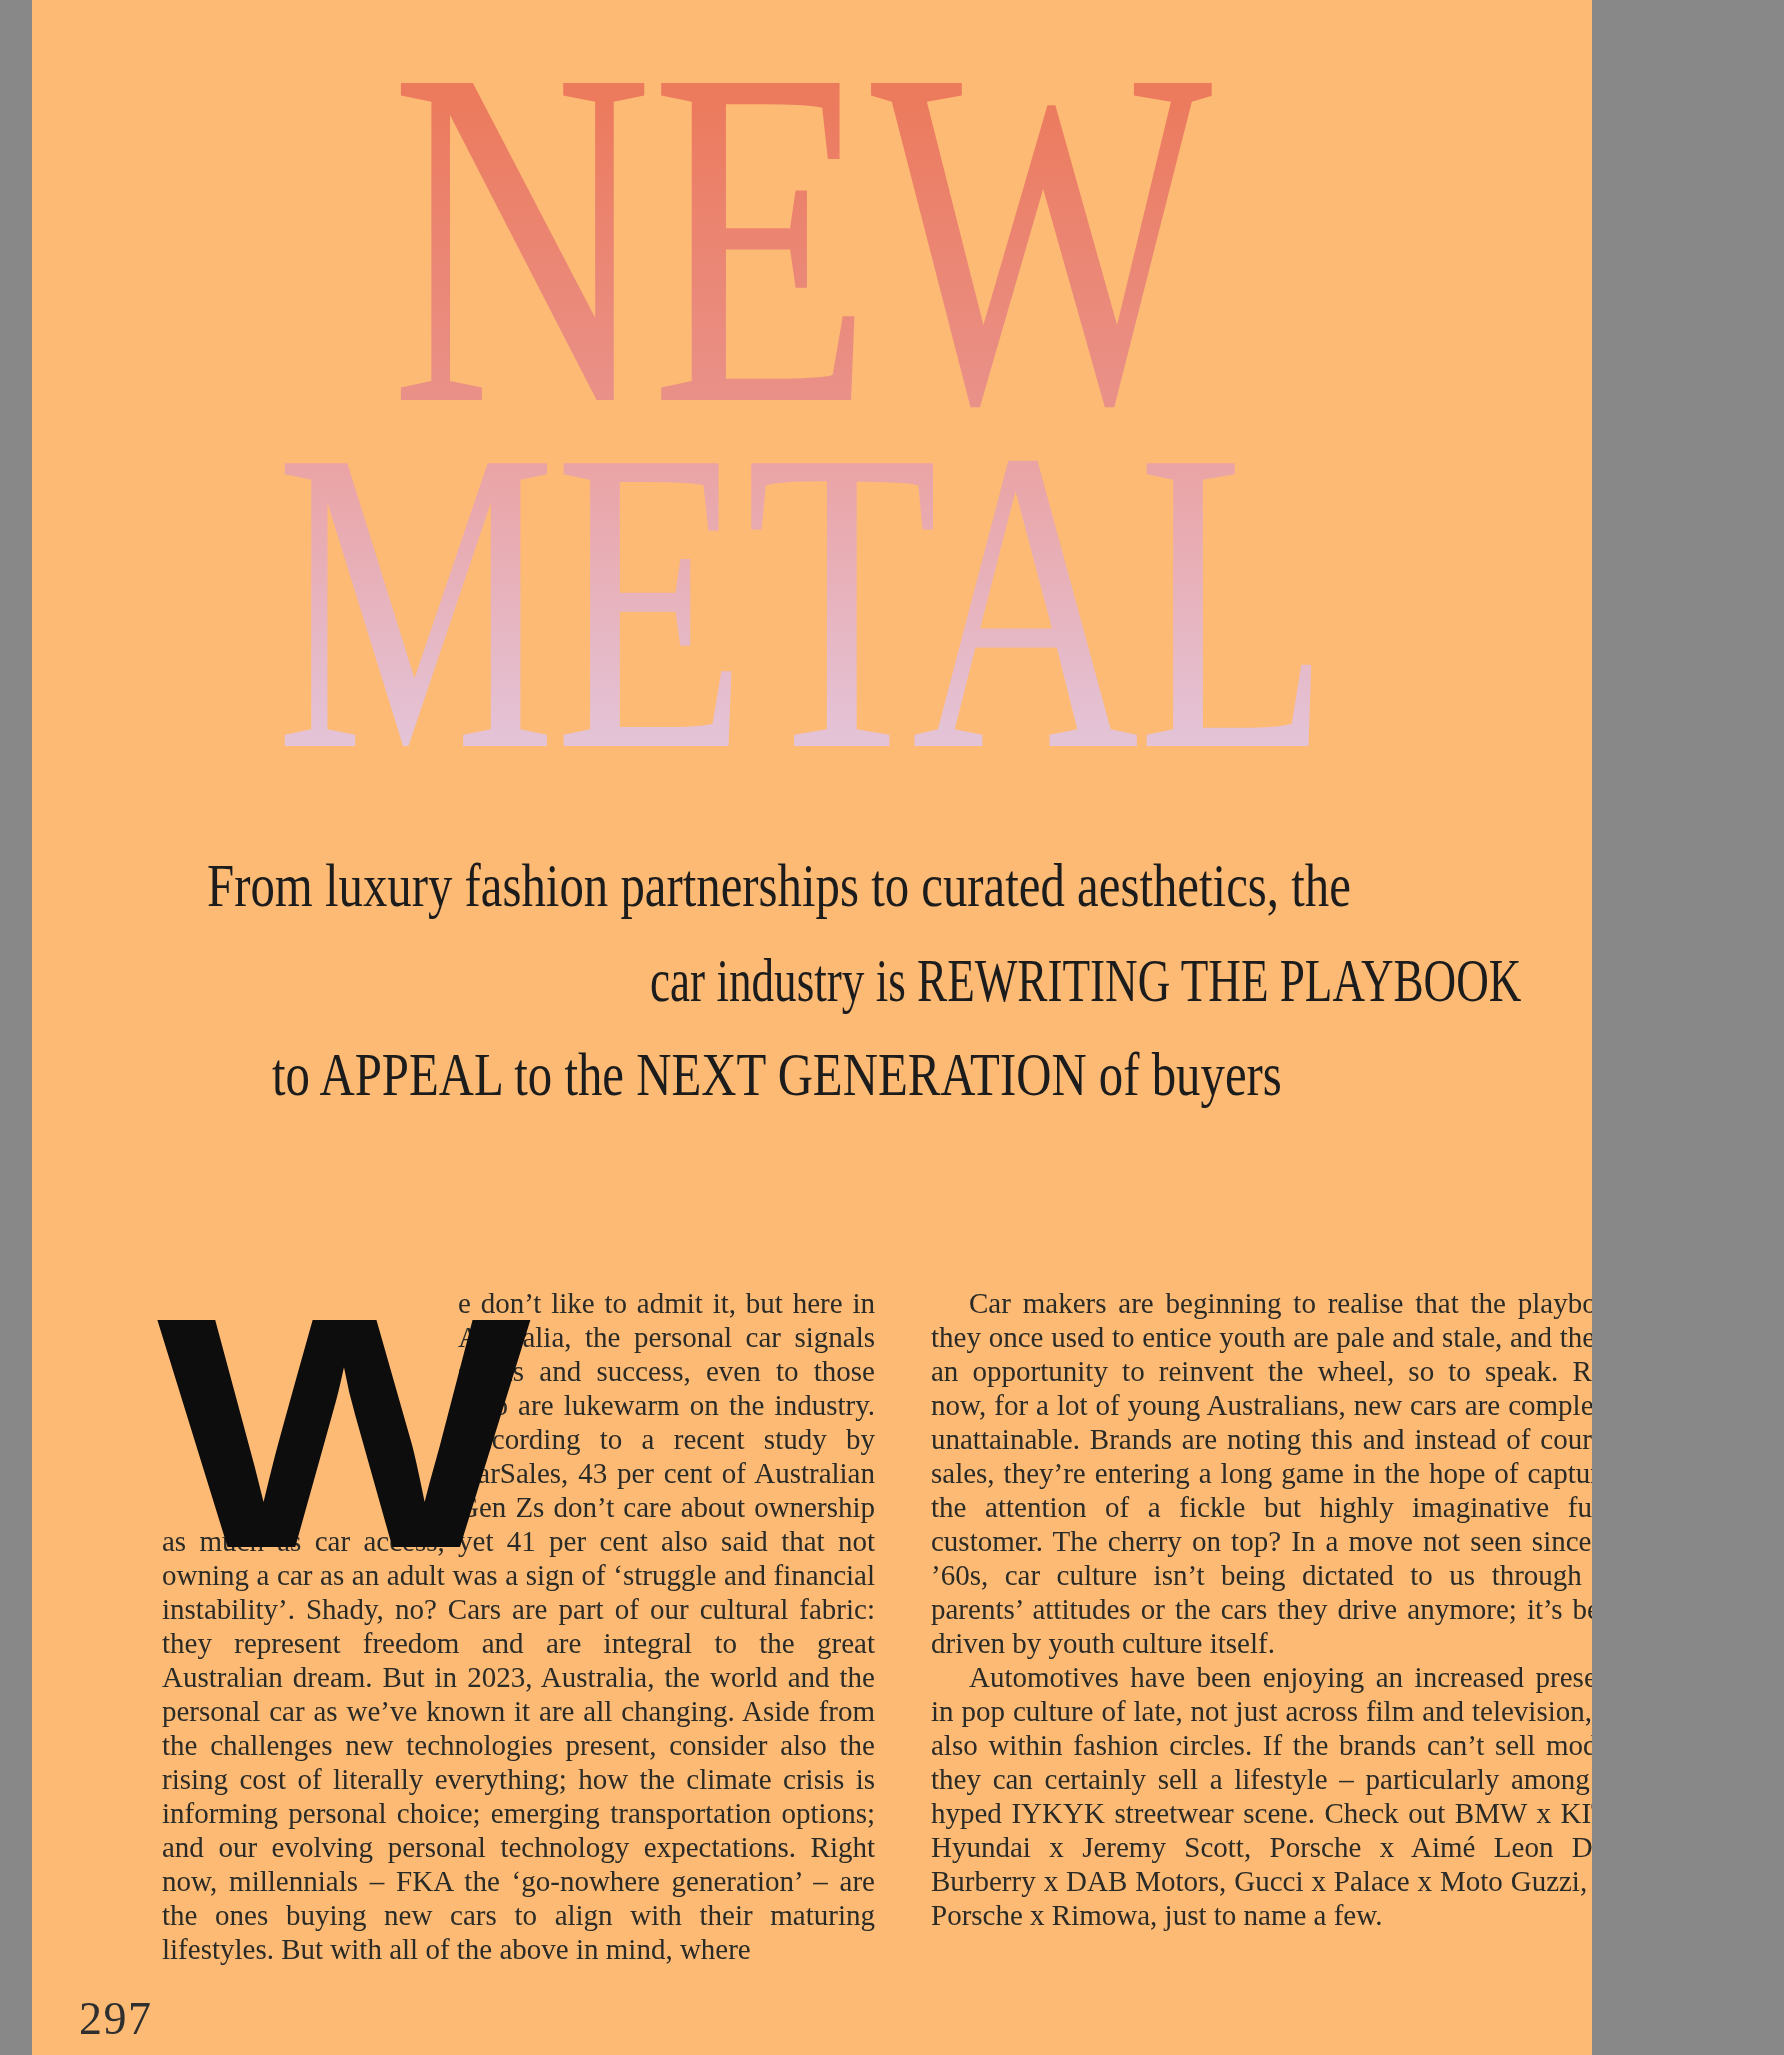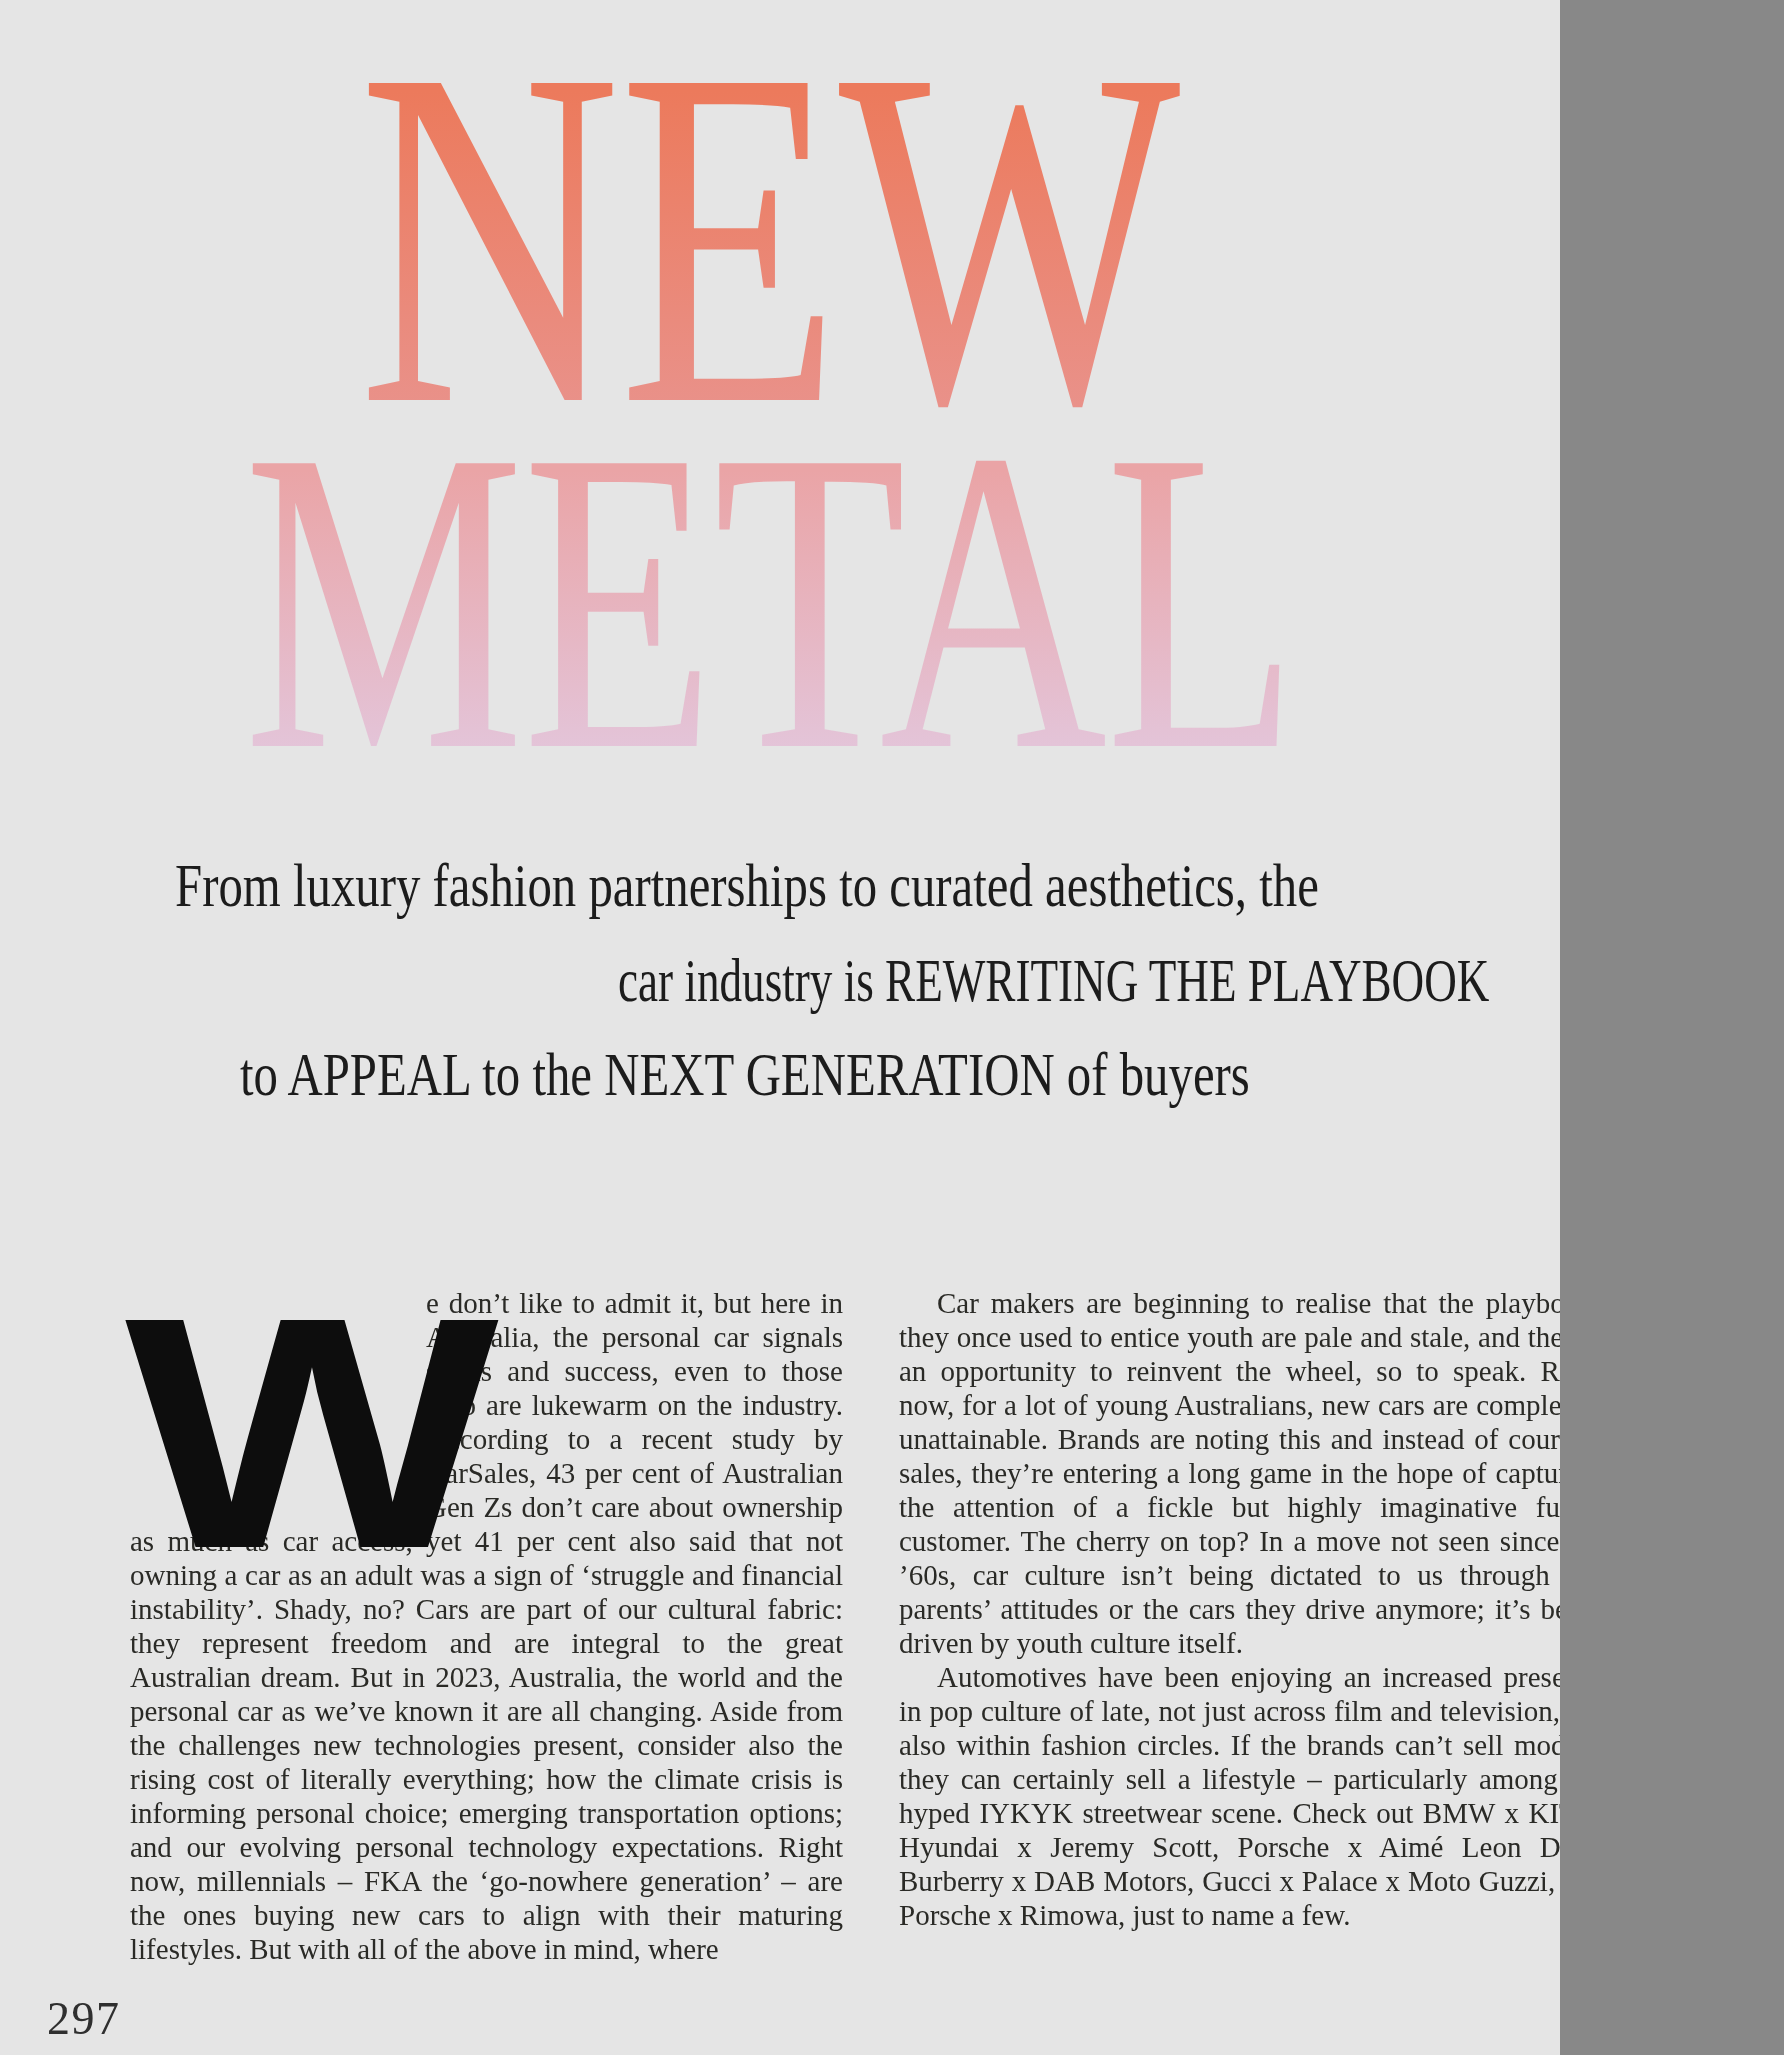--- a/index.html
+++ b/index.html
@@ -1,21 +1,22 @@
 <!DOCTYPE html>
 <html style="font-size:12.2px"><head>
 <meta charset="utf-8">
 <style>
   html,body{margin:0;padding:0;background:#888;}
   .page{
     position:relative;
     width:1560px;height:2056px;
-    background:#e5e5e5;
+    background:#fdba74;
     overflow:hidden;
     font-family:"Liberation Serif", serif;
+    margin-left:32px;
   }
 
   
   .title-line{
     position:absolute;left:0;right:0;
     text-align:center;
     white-space:nowrap;
     pointer-events:none;
   }
   .title-line .grad{

